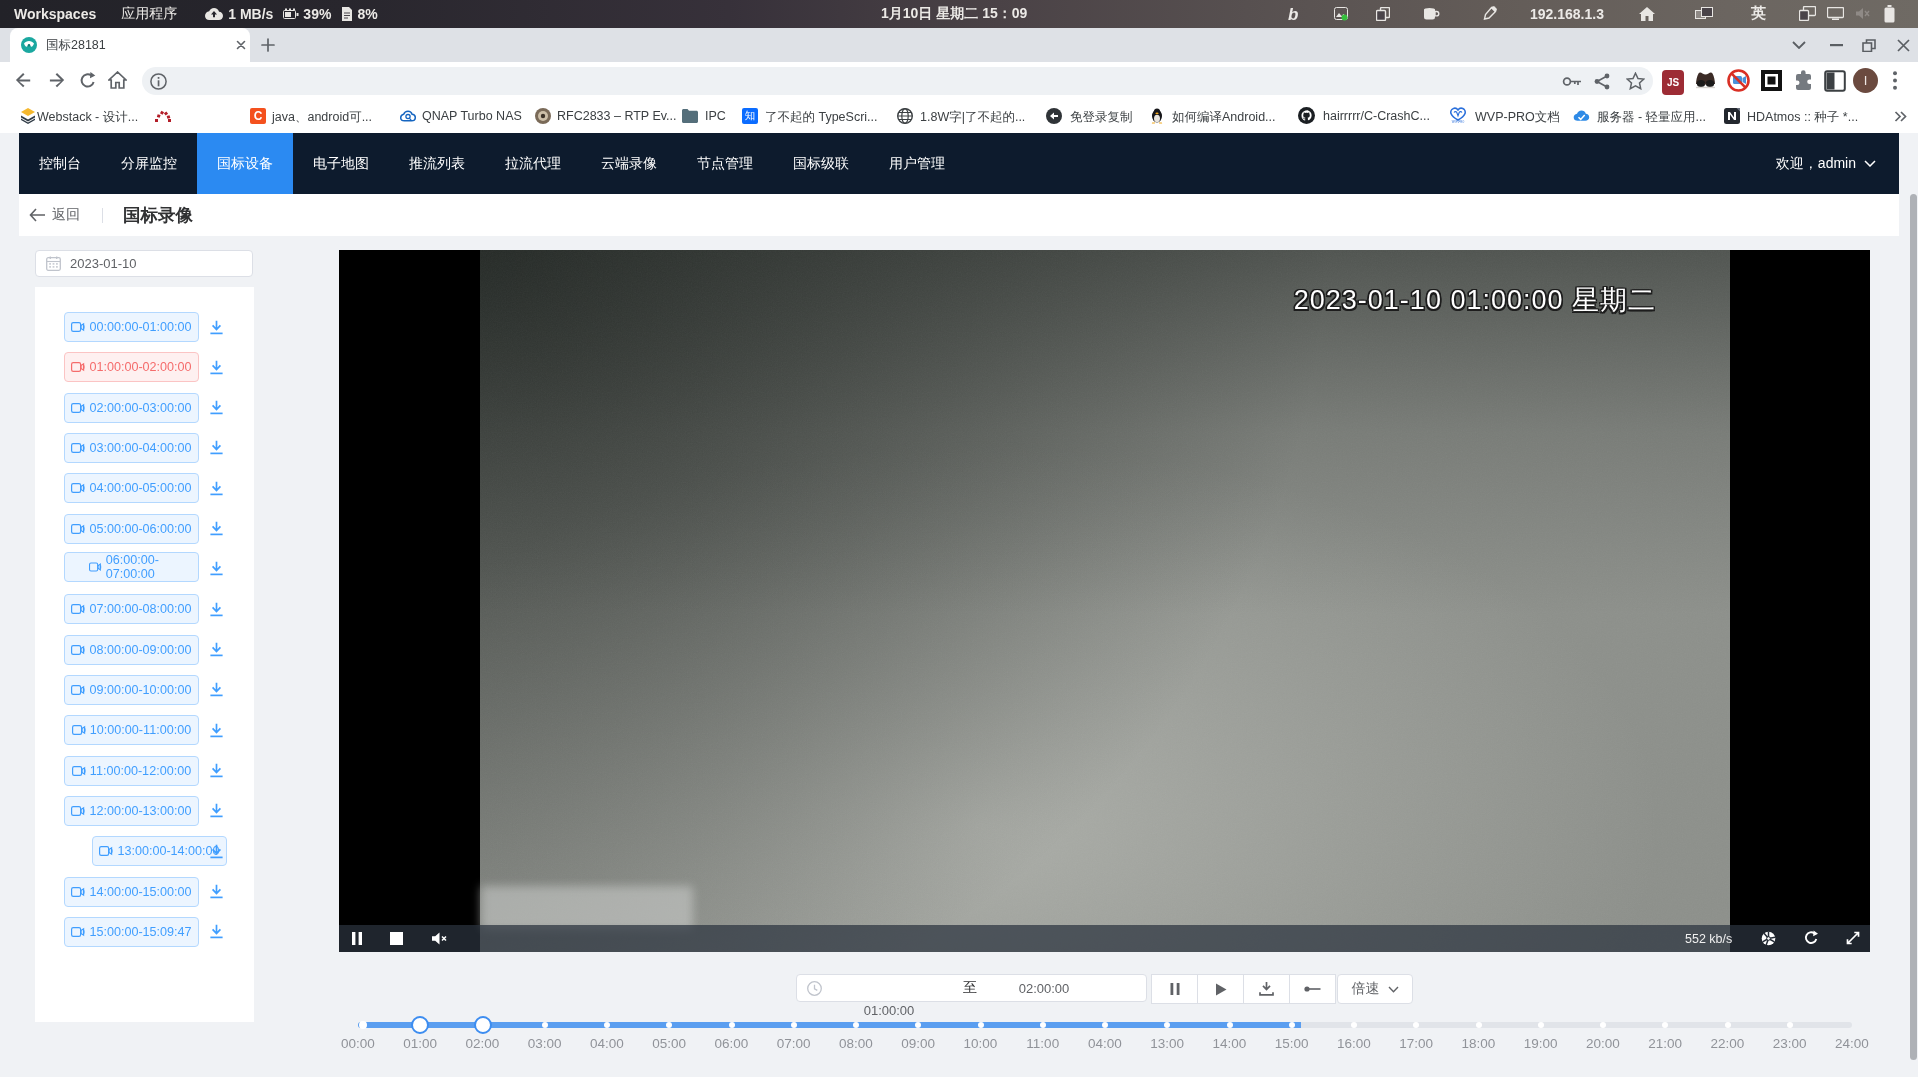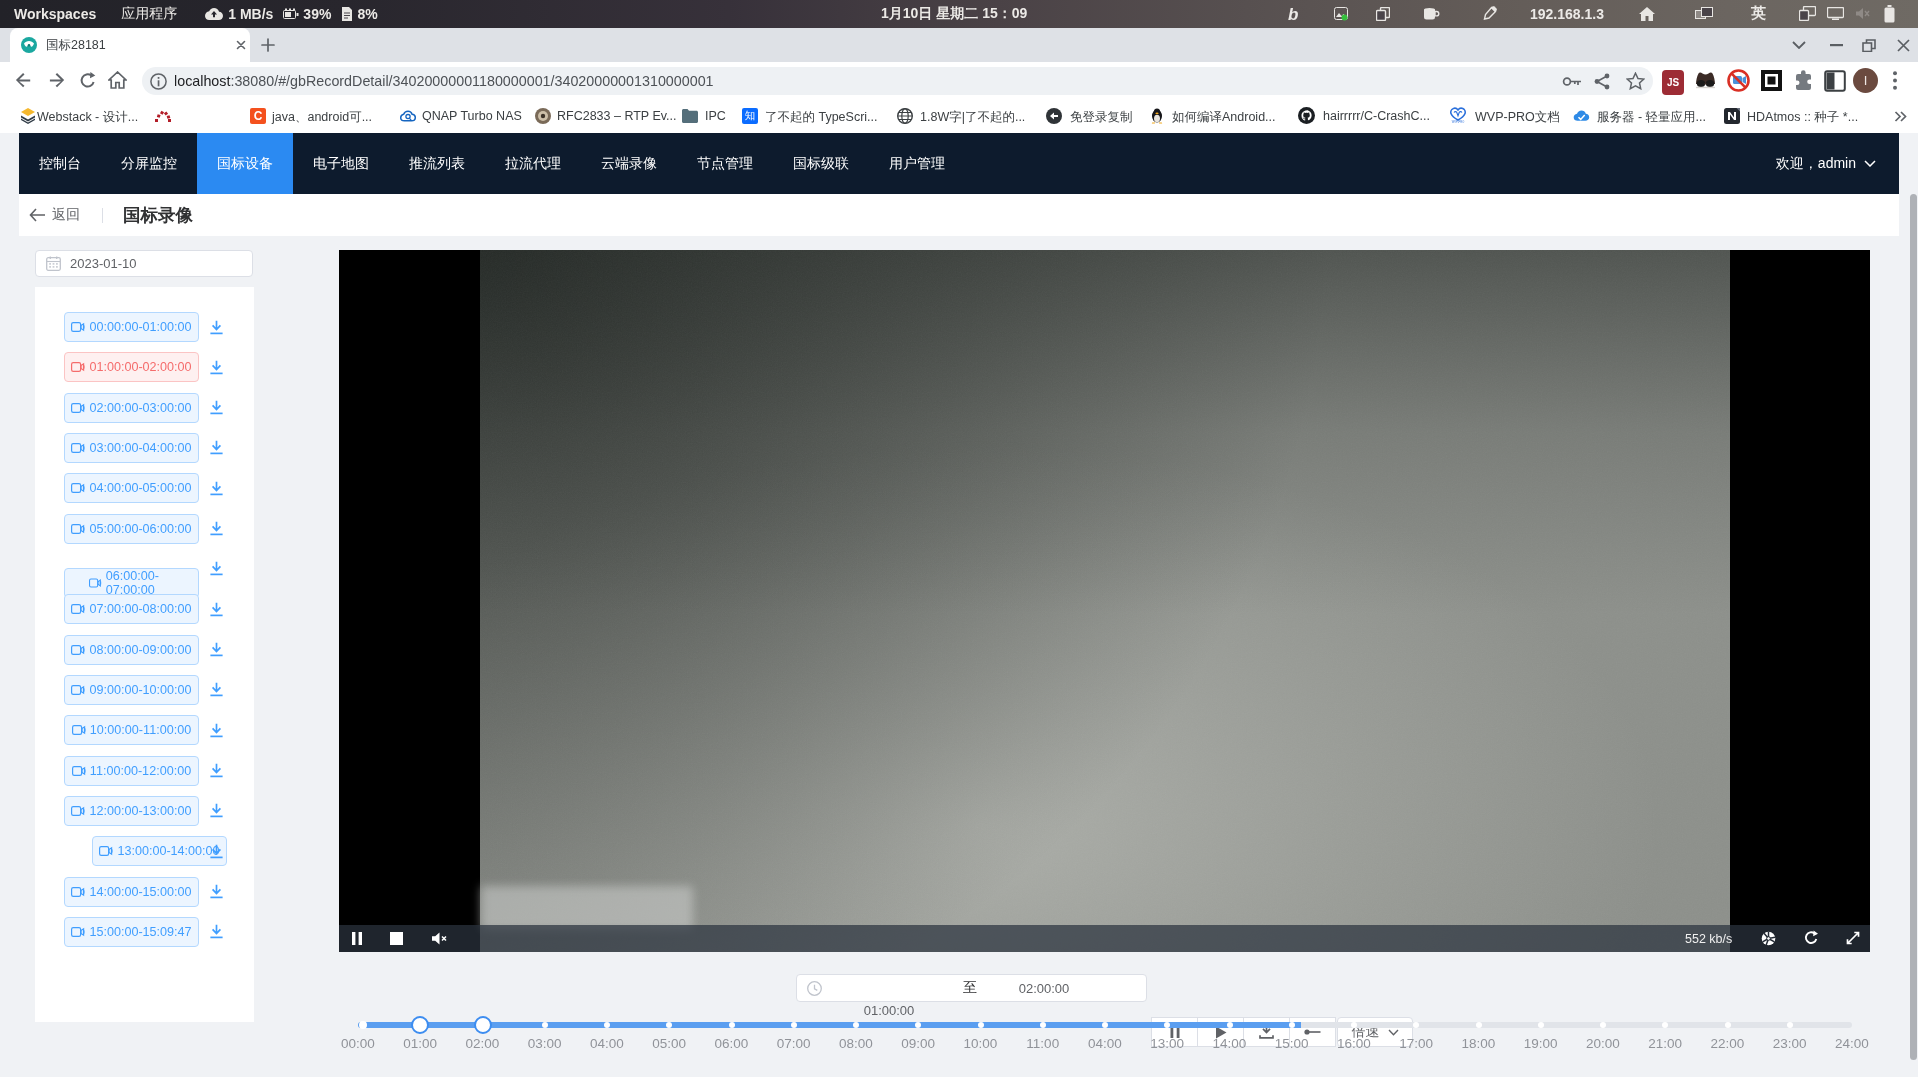--- a/index.html
+++ b/index.html
@@ -47,21 +47,21 @@
       radial-gradient(circle 1250px at 0% -4%, rgba(18,23,20,0.78) 0%, rgba(18,23,20,0) 68%),
       radial-gradient(ellipse 1000px 560px at 40% 82%, rgba(196,198,192,0.55) 0%, rgba(196,198,192,0) 68%),
       #8d908b;
   }
   #osd { position:absolute; right:214px; top:32px; color:#fff; font-size:27px; letter-spacing:1px; white-space:nowrap;
     text-shadow:-1.5px -1.5px 0 #1d1d1d,1.5px -1.5px 0 #1d1d1d,-1.5px 1.5px 0 #1d1d1d,1.5px 1.5px 0 #1d1d1d,0 -1.5px 0 #1d1d1d,0 1.5px 0 #1d1d1d,-1.5px 0 0 #1d1d1d,1.5px 0 0 #1d1d1d; }
   #vjsbar { position:absolute; left:0; bottom:0; width:100%; height:27px; background:rgba(43,51,63,0.72); color:#fff; }
 
   
   #timebox { position:absolute; left:796px; top:974px; width:351px; height:28px; background:#fff; border:1px solid #dcdfe6; border-radius:4px; display:flex; align-items:center; color:#606266; font-size:13px; }
-  .cbtn { position:absolute; top:974px; height:30px; background:#fff; border:1px solid #dcdfe6; display:flex; align-items:center; justify-content:center;margin-top:43px; }
+  .cbtn { position:absolute; top:974px; height:30px; background:#fff; border:1px solid #dcdfe6; display:flex; align-items:center; justify-content:center; }
 
   
   #track { position:absolute; left:358px; top:1022px; width:1494px; height:6px; border-radius:3px; background:#e1e4e9; }
   #trackblue { position:absolute; left:0; top:0; height:6px; border-radius:3px 0 0 3px; background:#5a9ef0; width:943px; }
   .dot { position:absolute; width:6px; height:6px; border-radius:50%; background:#fff; }
   .handle { position:absolute; top:1016px; width:18px; height:18px; border-radius:50%; background:#fff; border:2.4px solid #3d8df0; }
   .hlabel { position:absolute; top:1036px; width:60px; text-align:center; font-size:13.5px; color:#909399; }
 
   #scrollbar { position:absolute; right:0px; top:194px; width:8px; height:866px; background:transparent; }
   #scrollthumb { position:absolute; right:1px; top:0; width:7px; height:866px; border-radius:3.5px; background:#aeb1b6; }
@@ -192,21 +192,20 @@
     </svg>
   <svg class="abs" style="left:108px;top:9px;" width="19" height="19" viewBox="0 0 19 19">
       <path d="M9.5 1L1 9h2.2v8h4.6v-5.5h3.4V17h4.6V9H18z" fill="none" stroke="#5f6368" stroke-width="1.7"></path>
     </svg>
   <div id="omnibox">
     <svg style="margin-left:8px;" width="17" height="17" viewBox="0 0 17 17">
         <circle cx="8.5" cy="8.5" r="7.6" fill="none" stroke="#5f6368" stroke-width="1.5"></circle>
         <rect x="7.7" y="4" width="1.7" height="1.8" fill="#5f6368"></rect>
         <rect x="7.7" y="7.3" width="1.7" height="6" fill="#5f6368"></rect>
       </svg>
-    <span style="margin-left:7px;"><span style="color:#202124;">localhost</span><span style="color:#4d5156;">:38080/#/gbRecordDetail/34020000001180000001/34020000001310000001</span></span>
     <svg class="abs" style="left:1420px;top:8px;" width="20" height="13" viewBox="0 0 20 13">
         <circle cx="5" cy="6.5" r="3.4" fill="none" stroke="#5f6368" stroke-width="1.7"></circle>
         <path d="M8.5 6.5H19M16 6.5v3.4M12.8 6.5v2.4" stroke="#5f6368" stroke-width="1.7"></path>
       </svg>
     <svg class="abs" style="left:1452px;top:6px;" width="16" height="17" viewBox="0 0 16 17">
         <circle cx="13" cy="3" r="2.4" fill="#5f6368"></circle>
         <circle cx="13" cy="14" r="2.4" fill="#5f6368"></circle>
         <circle cx="3" cy="8.5" r="2.4" fill="#5f6368"></circle>
         <path d="M3 8.5L13 3M3 8.5L13 14" stroke="#5f6368" stroke-width="1.6"></path>
       </svg>
@@ -433,21 +432,21 @@
         <rect x="0.6" y="0.6" width="9" height="8.8" rx="1.6" fill="none" stroke="#409eff" stroke-width="1.2"></rect>
         <path d="M10 3.6l2.6-1.8v6.4L10 6.4z" fill="none" stroke="#409eff" stroke-width="1.2"></path>
         <rect x="11.9" y="3.4" width="1.6" height="3.2" fill="#409eff"></rect>
       </svg>05:00:00-06:00:00</div>
     <div class="dl" style="top:226.64999999999998px;">
       <svg width="15" height="15" viewBox="0 0 15 15">
         <path d="M7.5 0.8v8.4M3.6 5.3l3.9 4.2 3.9-4.2" fill="none" stroke="#409eff" stroke-width="1.7"></path>
         <path d="M1.4 13.4h12.2" stroke="#409eff" stroke-width="1.7"></path>
       </svg>
     </div>
-    <div class="rowitem blue" style="top:281px;padding-left:24px;"><svg style="margin-right:4px;" width="14" height="10" viewBox="0 0 14 10">
+    <div class="rowitem blue" style="top:265px;padding-left:24px;"><svg style="margin-right:4px;" width="14" height="10" viewBox="0 0 14 10">
         <rect x="0.6" y="0.6" width="9" height="8.8" rx="1.6" fill="none" stroke="#409eff" stroke-width="1.2"></rect>
         <path d="M10 3.6l2.6-1.8v6.4L10 6.4z" fill="none" stroke="#409eff" stroke-width="1.2"></path>
         <rect x="11.9" y="3.4" width="1.6" height="3.2" fill="#409eff"></rect>
       </svg>06:00:00-07:00:00</div>
     <div class="dl" style="top:266.98px;">
       <svg width="15" height="15" viewBox="0 0 15 15">
         <path d="M7.5 0.8v8.4M3.6 5.3l3.9 4.2 3.9-4.2" fill="none" stroke="#409eff" stroke-width="1.7"></path>
         <path d="M1.4 13.4h12.2" stroke="#409eff" stroke-width="1.7"></path>
       </svg>
     </div>
@@ -555,20 +554,21 @@
 <div id="player">
   <div id="video"></div>
   <svg width="1250" height="702" style="position:absolute;left:141px;top:0;opacity:0.055;">
       <filter id="grain">
         <feTurbulence type="fractalNoise" baseFrequency="0.8" numOctaves="2" stitchTiles="stitch"></feTurbulence>
         <feColorMatrix type="saturate" values="0"></feColorMatrix>
       </filter>
       <rect width="1250" height="702" filter="url(#grain)"></rect>
     </svg>
   <div class="abs" style="left:142px;top:636px;width:212px;height:44px;background:rgba(205,208,205,0.55);filter:blur(5px);border-radius:4px;"></div>
+  <div id="osd">2023-01-10 01:00:00 星期二</div>
   <div id="vjsbar">
     <svg class="abs" style="left:12px;top:7px;" width="12" height="13" viewBox="0 0 12 13">
         <rect x="1" y="0" width="3.4" height="13" fill="#fff"></rect>
         <rect x="7.6" y="0" width="3.4" height="13" fill="#fff"></rect>
       </svg>
     <svg class="abs" style="left:51px;top:7px;" width="13" height="13" viewBox="0 0 13 13">
         <rect width="13" height="13" fill="#fff"></rect>
       </svg>
     <svg class="abs" style="left:93px;top:7px;" width="16" height="13" viewBox="0 0 16 13">
         <path d="M0 4.2h3.2L7.5 0.4v12.2L3.2 8.8H0z" fill="#fff"></path>

